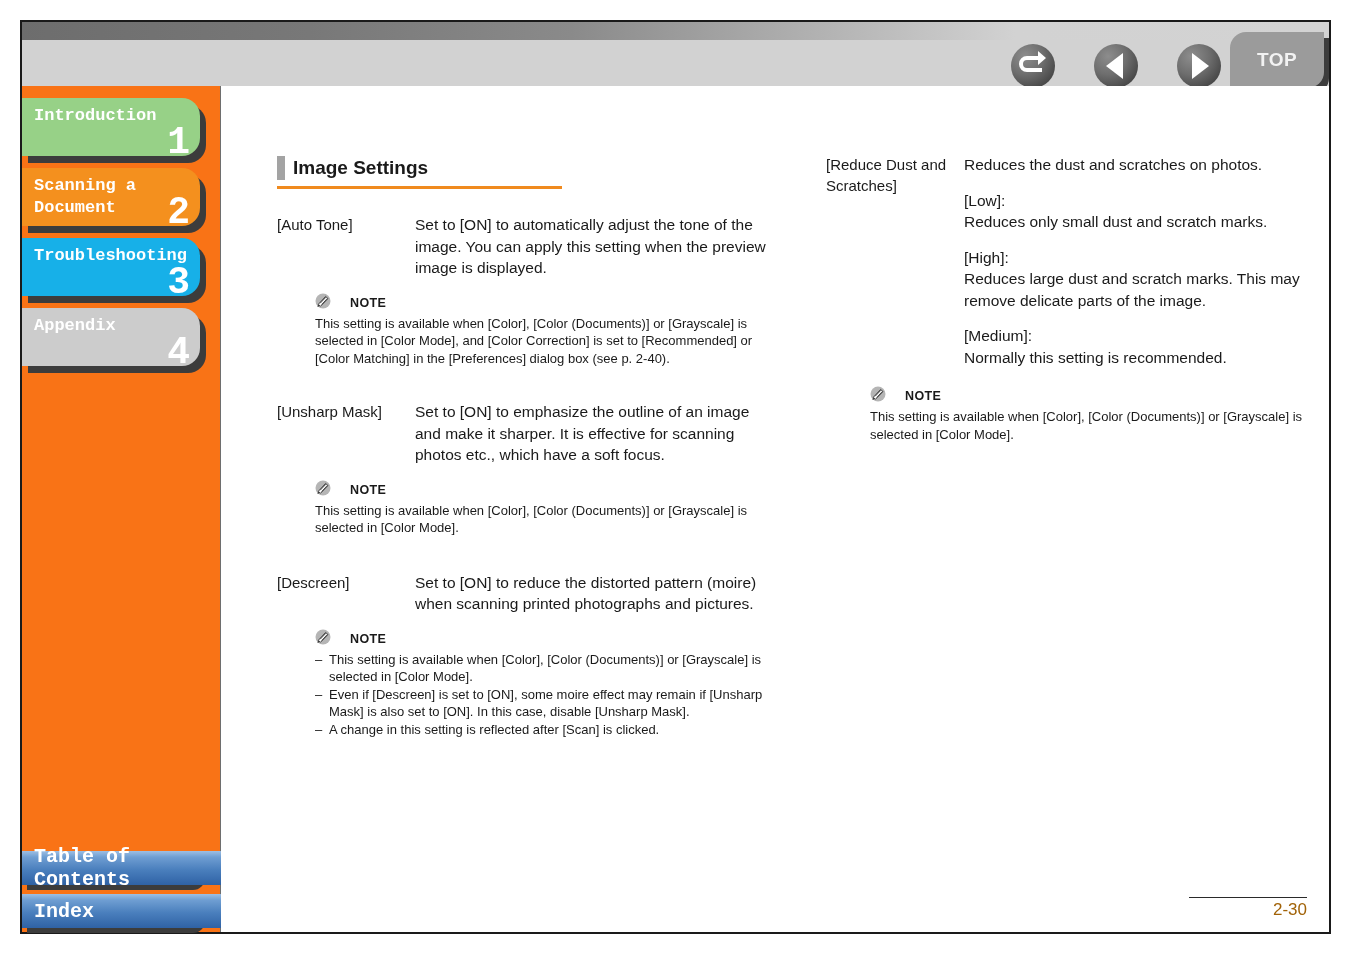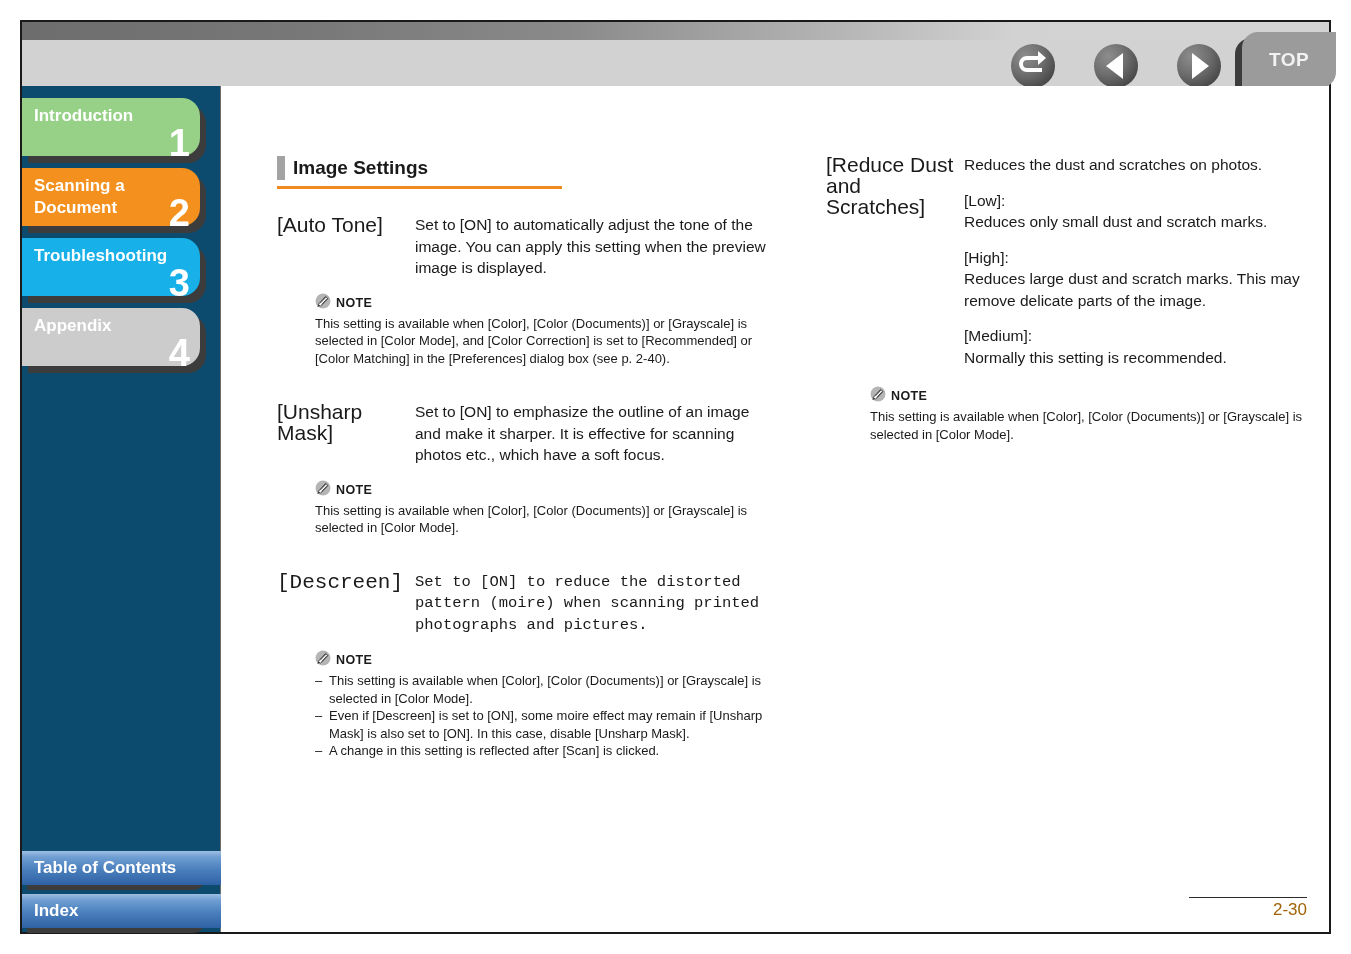--- a/index.html
+++ b/index.html
@@ -99,32 +99,32 @@
     width: 94px; height: 56px;
     background: #9b9b9b;
     border-radius: 16px 0 16px 0;
     color: #f2f2f2;
     font-size: 19px;
     font-weight: bold;
     display: flex;
     align-items: center;
     justify-content: center;
     letter-spacing: 0.5px;
-    margin-left: 12px;
   }
 
   
   #sidebar {
     position: absolute;
     left: 0;
     top: 64px;
     width: 198px;
     bottom: 0;
-    background: #0c4a6e;
+    background: #f97316;
     border-right: 1px solid #6e6e6e;
+    font-family: Liberation Mono, monospace;
   }
   .tab {
     position: absolute;
     left: 0;
     width: 178px;
     cursor: pointer;
   }
   .tab .shadow {
     position: absolute;
     left: 6px; top: 7px;
@@ -178,21 +178,21 @@
     background: #3c3c3c;
     border-radius: 0 12px 12px 0;
   }
   .linkbtn .face {
     position: absolute;
     left: 0; top: 0;
     width: 210px; height: 34px;
     border-radius: 0 12px 12px 0;
     background: linear-gradient(to bottom, #9ebfe3 0%, #6f9ed2 18%, #4a7fbd 55%, #2f62a5 100%);
     color: #ffffff;
-    font-size: 17px;
+    font-size: 20px;
     font-weight: bold;
     display: flex;
     align-items: center;
     padding-left: 12px;
     box-sizing: border-box;
   }
   #link-toc { top: 765px; }
   #link-index { top: 808px; }
 
   
@@ -237,42 +237,42 @@
   
   .defrow {
     position: relative;
     margin-bottom: 0;
   }
   .term {
     position: absolute;
     left: 0;
     top: 0;
     width: 135px;
-    font-size: 21px;
+    font-size: 15px;
     color: #1a1a1a;
     line-height: 21px;
   }
   .desc {
     margin-left: 138px;
     font-size: 15.5px;
     color: #1a1a1a;
     line-height: 21.5px;
   }
   .desc p { margin: 0 0 14px 0; }
   .desc p:last-child { margin-bottom: 0; }
 
   
   .note {
     position: relative;
     padding-left: 38px;
   }
   .note-head {
     display: flex;
     align-items: center;
-    gap: 5px;
+    gap: 19px;
     margin-bottom: 2px;
   }
   .note-icon { flex: 0 0 auto; display: block; }
   .note-title {
     font-size: 12.5px;
     font-weight: bold;
     color: #1a1a1a;
     letter-spacing: 0.4px;
   }
   .note-body {
@@ -455,21 +455,21 @@
               <path d="M3.2 11.4 L2.4 13.9 L5.0 13.1 Z" fill="#3a3a3a"></path>
             </svg>
           </span>
           <span class="note-title">NOTE</span>
         </div>
         <div class="note-body">
           <p>This setting is available when [Color], [Color (Documents)] or [Grayscale] is selected in [Color Mode].</p>
         </div>
       </div>
 
-      <div class="defrow" style="margin-top:35px;font-family:Liberation Mono, monospace;">
+      <div class="defrow" style="margin-top:35px;">
         <div class="term">[Descreen]</div>
         <div class="desc">
           <p>Set to [ON] to reduce the distorted pattern (moire) when scanning printed photographs and pictures.</p>
         </div>
       </div>
 
       <div class="note" style="margin-top:14px;">
         <div class="note-head">
           <span class="note-icon">
             <svg width="16" height="16" viewBox="0 0 16 16">

